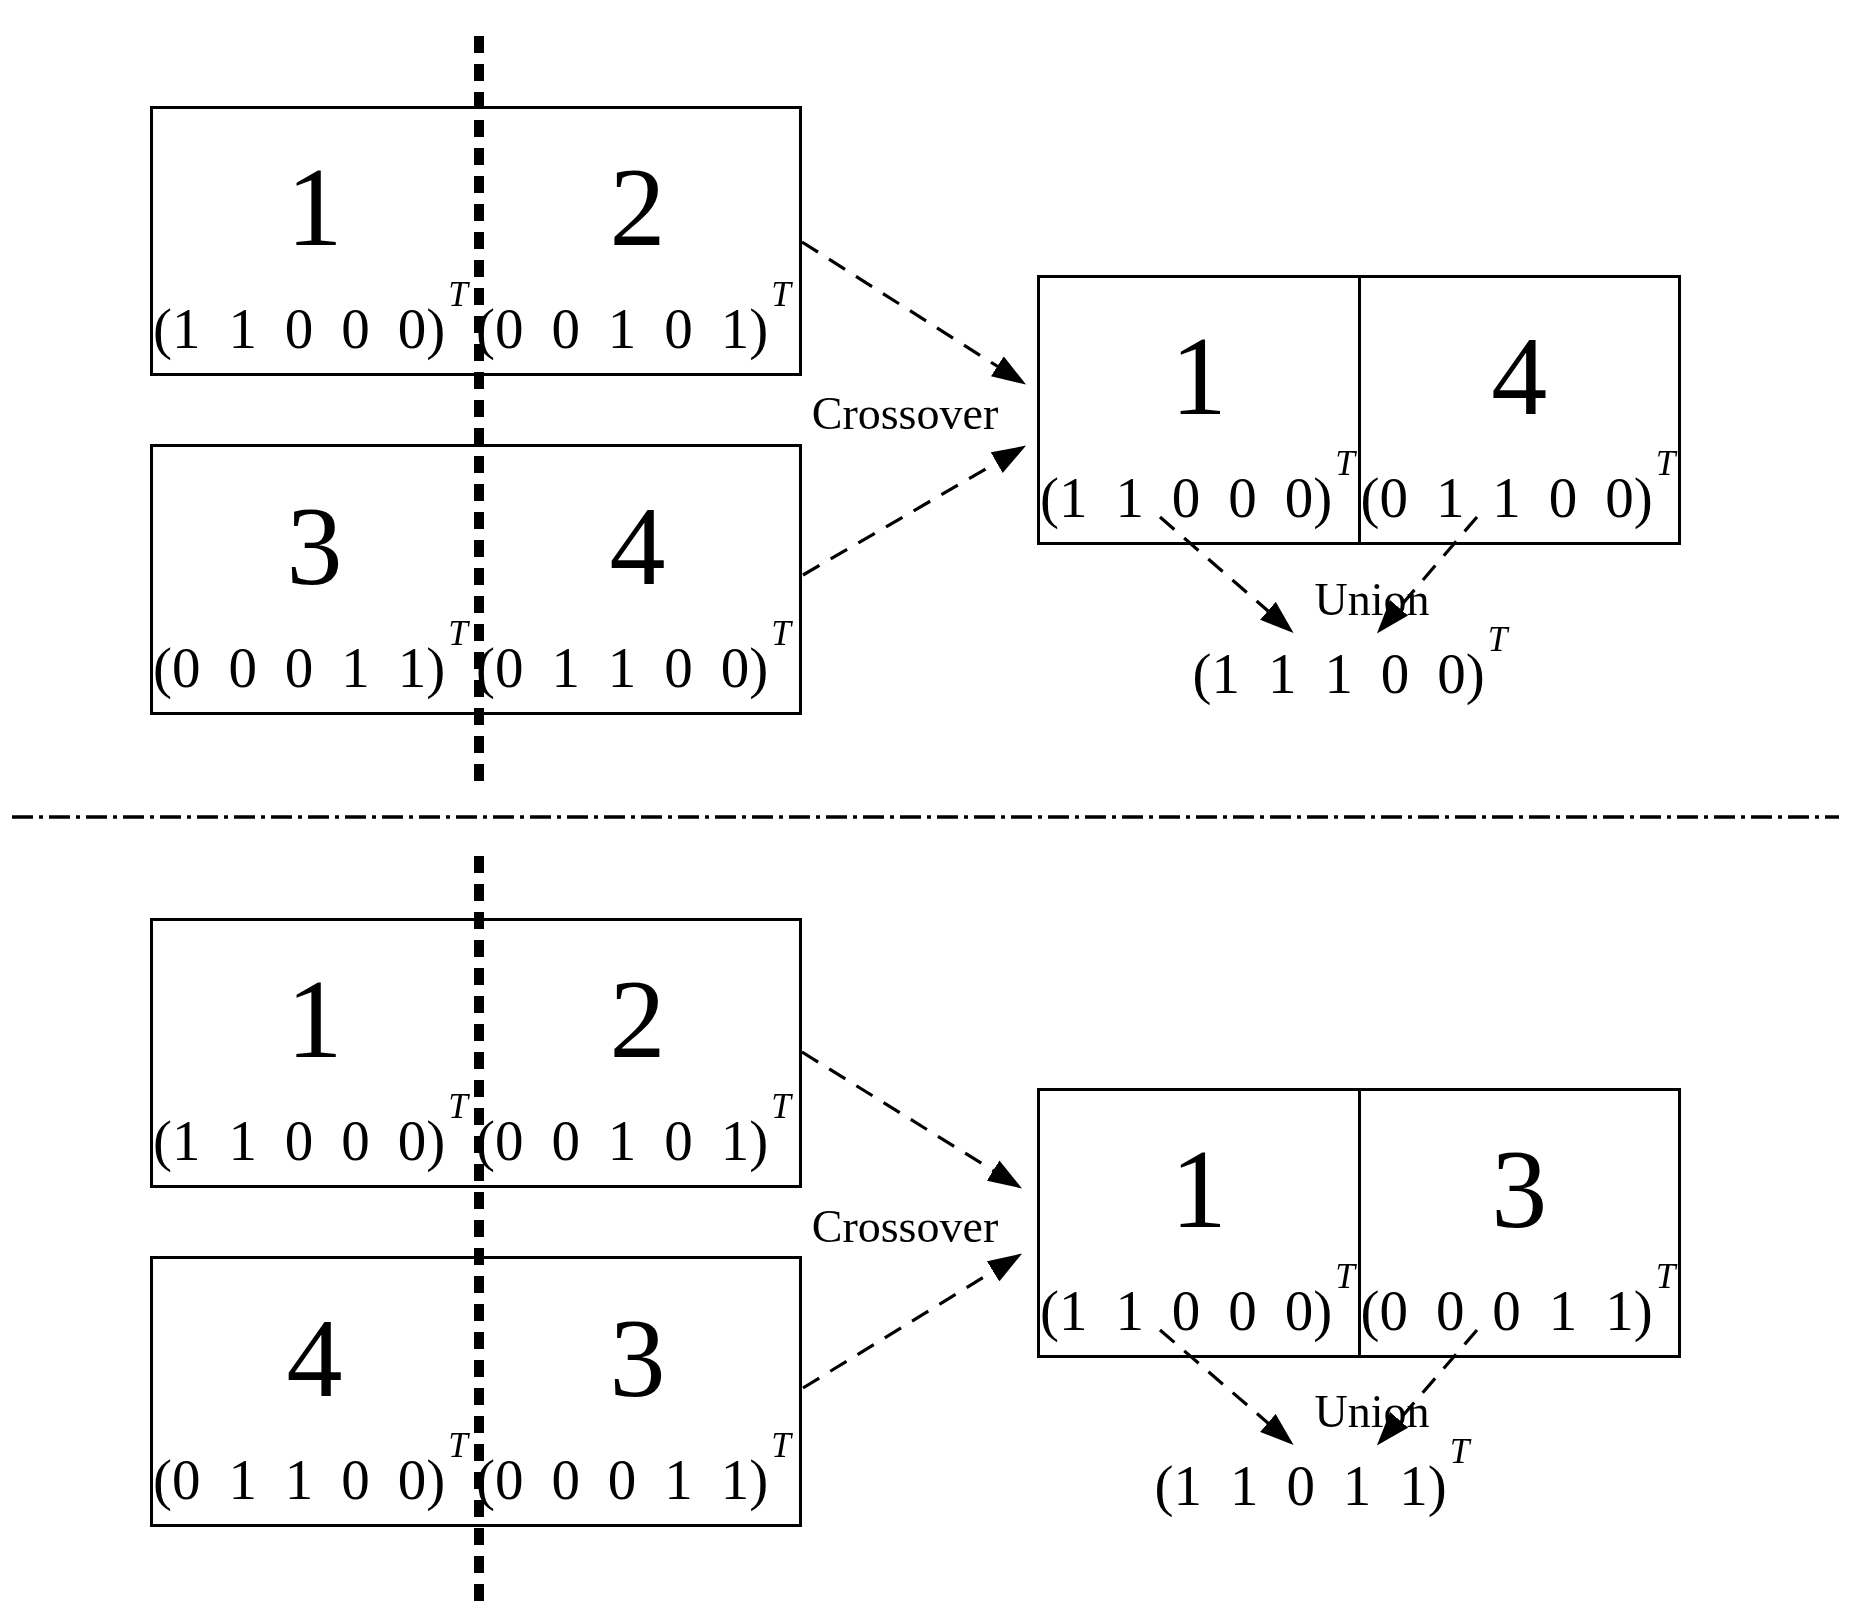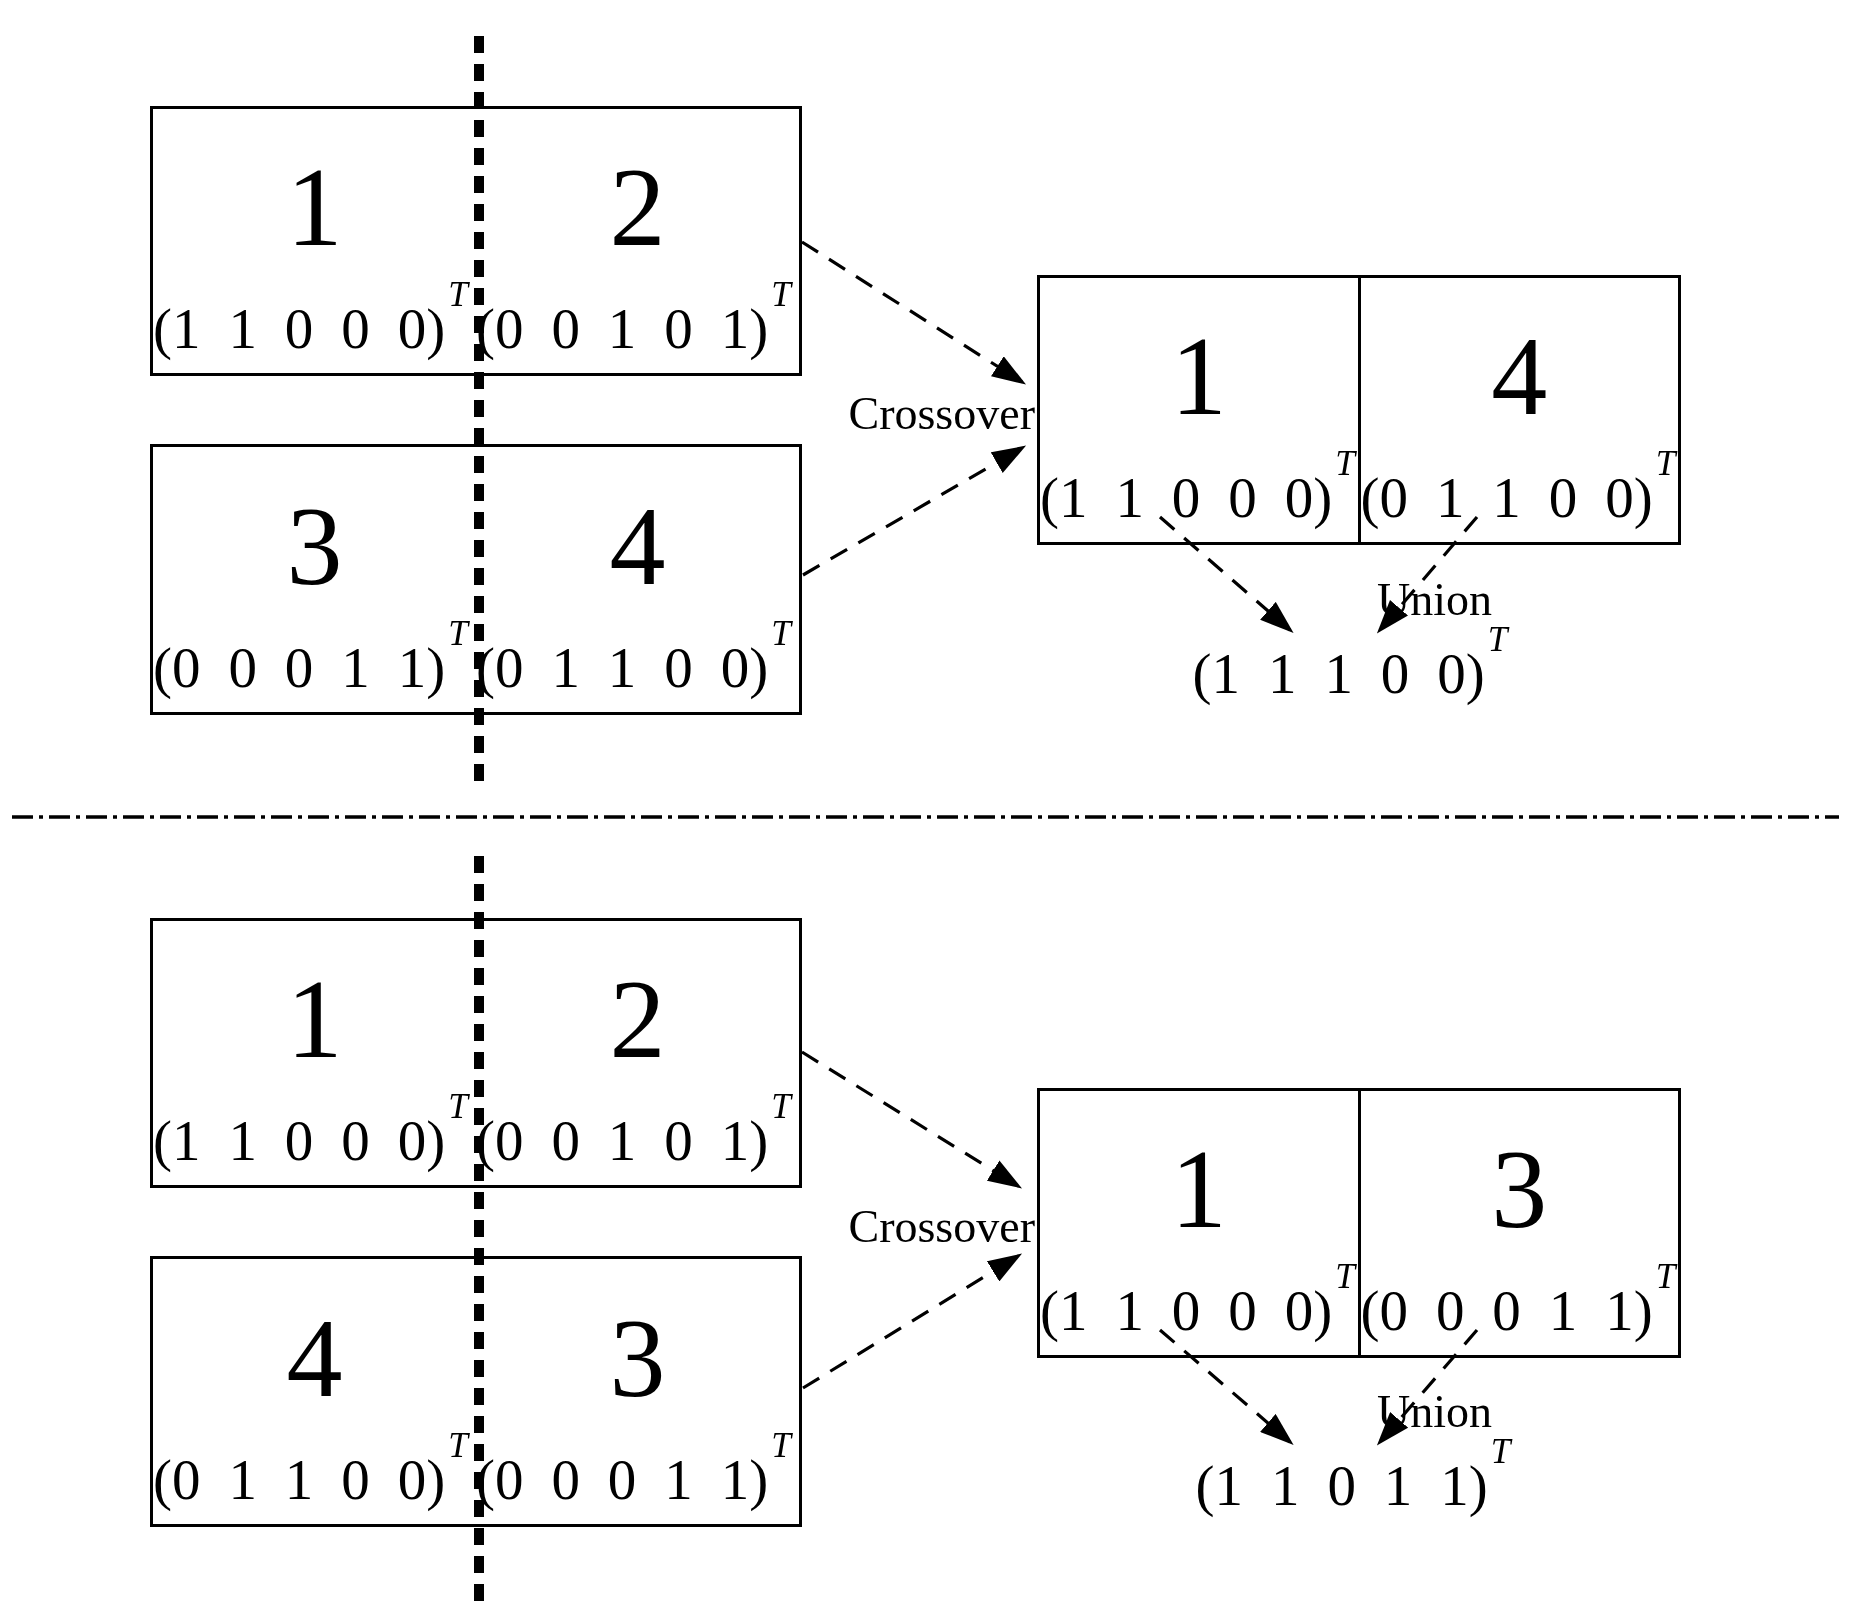--- a/index.html
+++ b/index.html
@@ -48,21 +48,21 @@
     font-style: italic;
     font-size: 0.62em;
     position: relative;
     top: -0.62em;
     margin-left: 3px;
   }
   .label {
     position: absolute;
     font-size: 46px;
     line-height: 1;
-    text-align: right;
+    text-align: center;
     white-space: nowrap;
   }
   .uvec {
     position: absolute;
     font-size: 57px;
     line-height: 1;
     text-align: center;
     white-space: nowrap;
   }
   #lines {
@@ -146,21 +146,21 @@
         <div class="vec"><span class="v">(1 1 0 0 0)</span><sup class="t">T</sup></div>
       </div>
       <div class="cell">
         <div class="num">3</div>
         <div class="vec"><span class="v">(0 0 0 1 1)</span><sup class="t">T</sup></div>
       </div>
     </div>
 
     <div class="label" style="left:775px; top:1204px; width:260px;">Crossover</div>
     <div class="label" style="left:1252px; top:1389px; width:240px;">Union</div>
-    <div class="uvec" style="left:1103px; top:1456px; width:500px;"><span class="v">(1 1 0 1 1)</span><sup class="t">T</sup></div>
+    <div class="uvec" style="left:1062px; top:1456px; width:500px;"><span class="v">(1 1 0 1 1)</span><sup class="t">T</sup></div>
   </div>
 
   <svg id="lines" viewBox="0 0 1851 1613" xmlns="http://www.w3.org/2000/svg">
     <defs>
       <marker id="arrowhead" markerUnits="userSpaceOnUse" markerWidth="34" markerHeight="24" viewBox="0 0 10 7" refX="8.6" refY="3.5" orient="auto">
         <path d="M0,0 L10,3.5 L0,7 Z" fill="#000"></path>
       </marker>
     </defs>
 
     <line x1="479" y1="36" x2="479" y2="783" stroke="#000" stroke-width="10" stroke-dasharray="17 11"></line>

